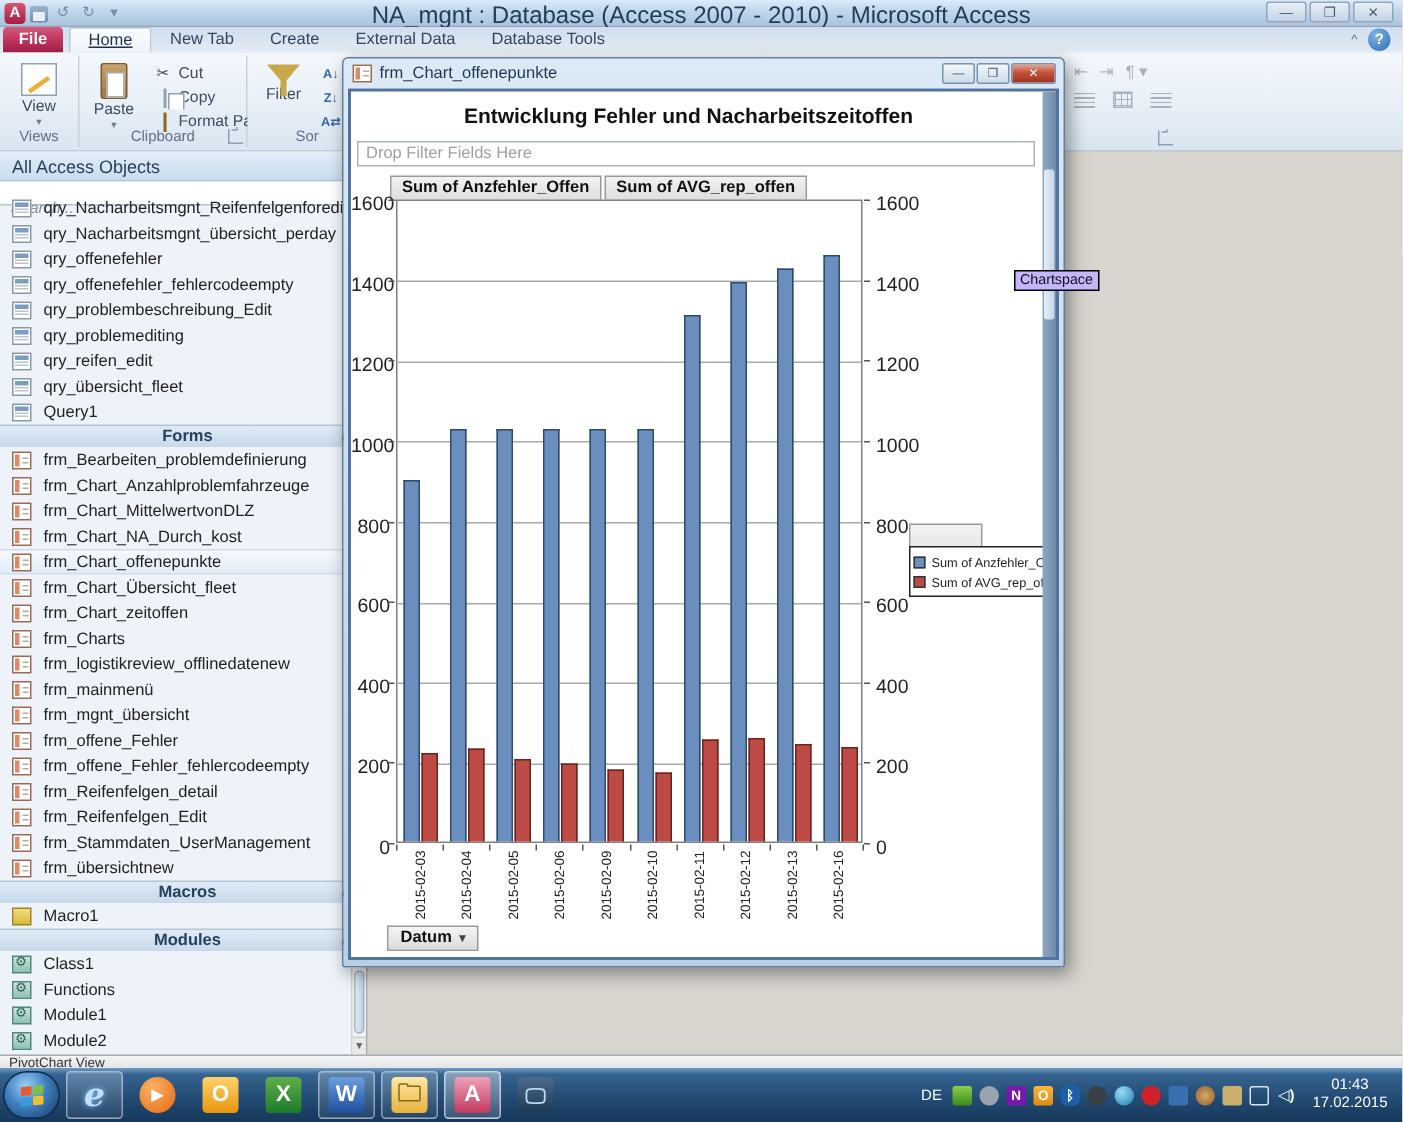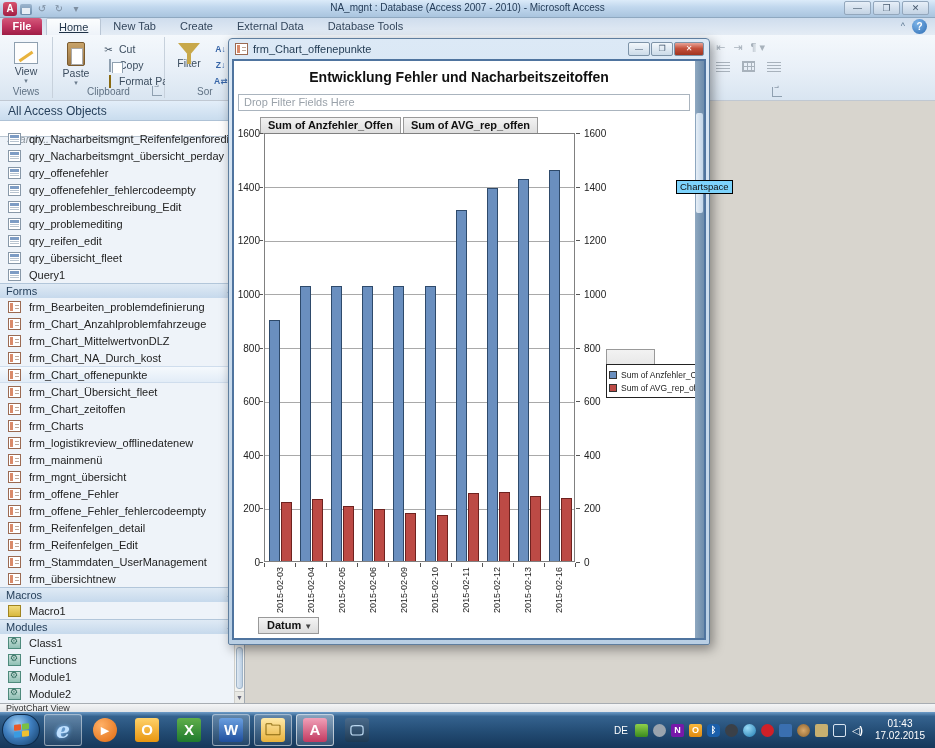--- a/index.html
+++ b/index.html
@@ -10,21 +10,21 @@
   
   .titlebar { position:absolute; left:0; top:0; width:935px; height:18px;
     background:linear-gradient(180deg,#dcebf9 0%,#c2d8ee 40%,#a9c4de 100%);
     border-bottom:1px solid #8fa8c0; }
   .qat { position:absolute; left:3px; top:1px; display:flex; align-items:center; gap:3px; height:16px; }
   .app-logo { width:14px; height:14px; background:linear-gradient(180deg,#d9536f,#a21f44); border-radius:3px;
     color:#fff; font-weight:bold; font-size:10px; text-align:center; line-height:14px; }
   .qat-btn { width:14px; height:14px; color:#7d8ea0; font-size:10px; text-align:center; line-height:14px; }
   .qat-save { position:relative; width:12px; height:11px; background:linear-gradient(#9db6cf,#6d8cab); border-radius:2px; }
   .qat-save::after { content:""; position:absolute; left:2px; top:4px; width:8px; height:6px; background:#e8eef5; }
-  .win-title { position:absolute; left:0; right:0; top:2px; text-align:center; font-size:10px; color:#243c57; }
+  .win-title { position:absolute; left:0; right:0; top:2px; text-align:center; font-size:16px; color:#243c57; }
   .win-controls { position:absolute; right:6px; top:1px; display:flex; gap:2px; }
   .win-btn { width:27px; height:14px; border:1px solid #93a7bc; border-radius:2px;
     background:linear-gradient(#e7eff8,#c3d3e4); color:#46586c; font-size:9px; text-align:center; line-height:12px; }
 
   
   .tabrow { position:absolute; left:0; top:18px; width:935px; height:17px;
     background:linear-gradient(180deg,#cfdded,#e4ecf5); }
   .file-tab { position:absolute; left:2px; top:0px; width:40px; height:17px;
     background:linear-gradient(180deg,#d4597a 0%,#c03560 50%,#9e1e45 100%);
     border-radius:3px 3px 0 0; color:#fff; font-weight:bold; font-size:11px; text-align:center; line-height:17px; }
@@ -71,21 +71,21 @@
   .navpane { position:absolute; left:0; top:101px; width:245px; height:602px; background:#eef3f9;
     border-right:1px solid #a0a8b0; overflow:hidden; }
   .nav-header { height:20px; background:linear-gradient(180deg,#e3eef9,#c9dcee); border-bottom:1px solid #aec2d6;
     font-size:12px; color:#27415c; padding:3px 0 0 8px; }
   .nav-search { height:16px; margin:0; background:#fff; border-bottom:1px solid #b8c4d0; position:relative; }
   .nav-search span { position:absolute; left:7px; top:12px; font-style:italic; color:#8a929a; font-size:10.5px; }
   .nav-list { position:relative; }
   .nav-item { height:17px; display:flex; align-items:center; padding-left:8px; gap:8px; white-space:nowrap; font-size:11px; color:#222; }
   .nav-item.sel { background:linear-gradient(#f5f9fd,#e2ecf7); border-top:1px solid #cfdded; border-bottom:1px solid #cfdded; }
   .nav-section { height:15px; background:linear-gradient(180deg,#dfeaf5,#c6d9ec); border-top:1px solid #b2c6da;
-    font-weight:normal; font-size:11px; color:#27415c; padding:1px 0 0 6px; position:relative; }
+    font-weight:bold; font-size:11px; color:#27415c; padding:1px 0 0 6px; position:relative;text-align:center; }
   .nav-section::after { content:"▴"; position:absolute; right:12px; top:1px; color:#55708c; font-size:9px; }
   .ni { width:13px; height:12px; flex:0 0 13px; position:relative; }
   .ni-query { background:#fff; border:1px solid #8898a8; }
   .ni-query::before { content:""; position:absolute; left:1px; top:1px; right:1px; height:3px; background:#7d9cc4; }
   .ni-query::after { content:""; position:absolute; left:1px; bottom:2px; right:1px; height:1px; background:#b8c4d0; box-shadow:0 -2px 0 #b8c4d0; }
   .ni-form { background:#fff; border:1px solid #9a6a52; }
   .ni-form::before { content:""; position:absolute; left:1px; top:1px; bottom:1px; width:3px; background:#d98a6a; }
   .ni-form::after { content:""; position:absolute; left:6px; top:3px; right:1px; height:1px; background:#c0a898; box-shadow:0 3px 0 #c0a898; }
   .ni-macro { background:linear-gradient(#f2dc7e,#d8b83e); border:1px solid #a08420; }
   .ni-module { background:linear-gradient(#cfe2dd,#8fc0b4); border:1px solid #4e8a7c; }
@@ -110,38 +110,38 @@
   .chart-title { position:absolute; left:0; right:20px; top:8px; text-align:center; font-size:14px; font-weight:bold; color:#111; }
   .drop-filter { position:absolute; left:4px; top:33px; width:452px; height:17px; border:1px solid #aab4be;
     color:#9aa2aa; font-size:11px; padding:1px 0 0 5px; background:#fff; }
   .fieldbtns { position:absolute; left:26px; top:56px; display:flex; gap:2px; }
   .fieldbtn { background:linear-gradient(#f2f2f2,#dedede); border:1px solid #999; font-weight:bold; font-size:11px;
     color:#111; padding:1px 7px 2px 7px; }
   .plot { position:absolute; left:30px; top:72px; width:311px; height:429px; border:1px solid #808080; background:#fff; }
   .gridline { position:absolute; left:0; right:0; height:1px; background:#a9a9a9; }
   .bar { position:absolute; bottom:0; }
   .ytick { position:absolute; width:4px; height:1px; background:#555; }
-  .ylab { position:absolute; font-size:10px; color:#222; width:26px; }
+  .ylab { position:absolute; font-size:13px; color:#222; width:26px; }
   .ylab.left { text-align:right; }
   .xtick { position:absolute; width:1px; height:4px; background:#555; top:502px; }
   .xlab { position:absolute; top:506px; width:14px; height:46px; }
   .xlab span { position:absolute; left:50%; top:50%; transform:translate(-50%,-50%) rotate(-90deg); white-space:nowrap; font-size:9px; color:#222; }
   .axisbtn { position:absolute; left:24px; top:556px; background:linear-gradient(#f4f4f4,#dcdcdc); border:1px solid #999;
     font-weight:bold; font-size:11px; padding:1px 6px 2px 8px; color:#111; }
   .axisbtn .car { font-size:8px; color:#444; }
   .legend-title { position:absolute; left:372px; top:288px; background:linear-gradient(#f2f2f2,#dedede); border:1px solid #999;
     font-weight:bold; font-size:10.5px; padding:16px 5px 1px 5px; }
   .legend-box { position:absolute; left:372px; top:303px; width:94px; background:#fff; border:1px solid #222; padding:3px 2px; }
   .legend-row { display:flex; align-items:center; gap:4px; height:13px; }
   .legend-chip { width:8px; height:8px; border:1px solid #333; flex:0 0 8px; }
   .legend-row span { font-size:8.5px; color:#222; white-space:nowrap; }
   .form-scroll { position:absolute; right:0; top:0; bottom:0; width:9px; background:linear-gradient(90deg,#8fa8c0,#6d8cab); }
   .form-thumb { position:absolute; left:1px; right:1px; top:52px; height:100px; background:linear-gradient(90deg,#e6eef6,#c2d5e8); border-radius:2px; }
 
-  .tooltip { position:absolute; left:676px; top:180px; background:#7dd3fc; border:1px solid #000; font-size:9.5px;
+  .tooltip { position:absolute; left:676px; top:180px; background:#c4b5fd; border:1px solid #000; font-size:9.5px;
     padding:0 3px 1px 3px; z-index:60; color:#111; }
 
   
   .statusbar { position:absolute; left:0; top:703px; width:935px; height:9px;
     background:linear-gradient(#f4f5f6,#e2e4e7); border-top:1px solid #a8adb3; font-size:9px; color:#333;
     padding:0px 0 0 6px; line-height:9px; }
 
   
   .taskbar { position:absolute; left:0; top:712px; width:935px; height:36px;
     background:linear-gradient(180deg,#6d9cc8 0%,#35638f 12%,#234c74 55%,#16375a 100%); }

